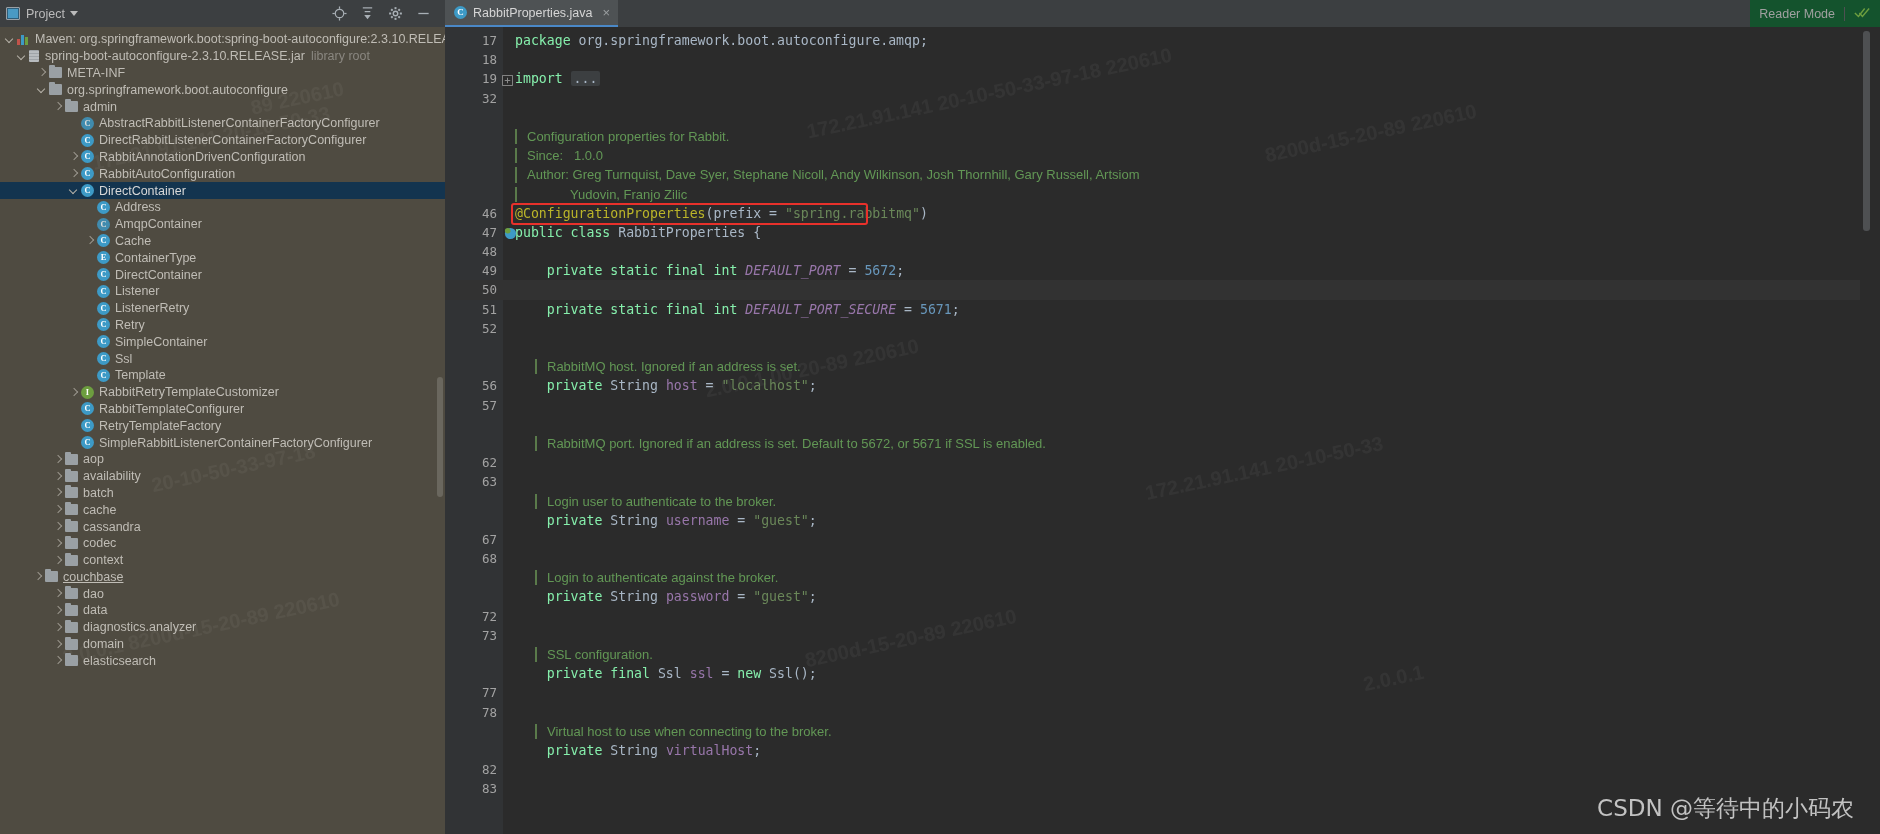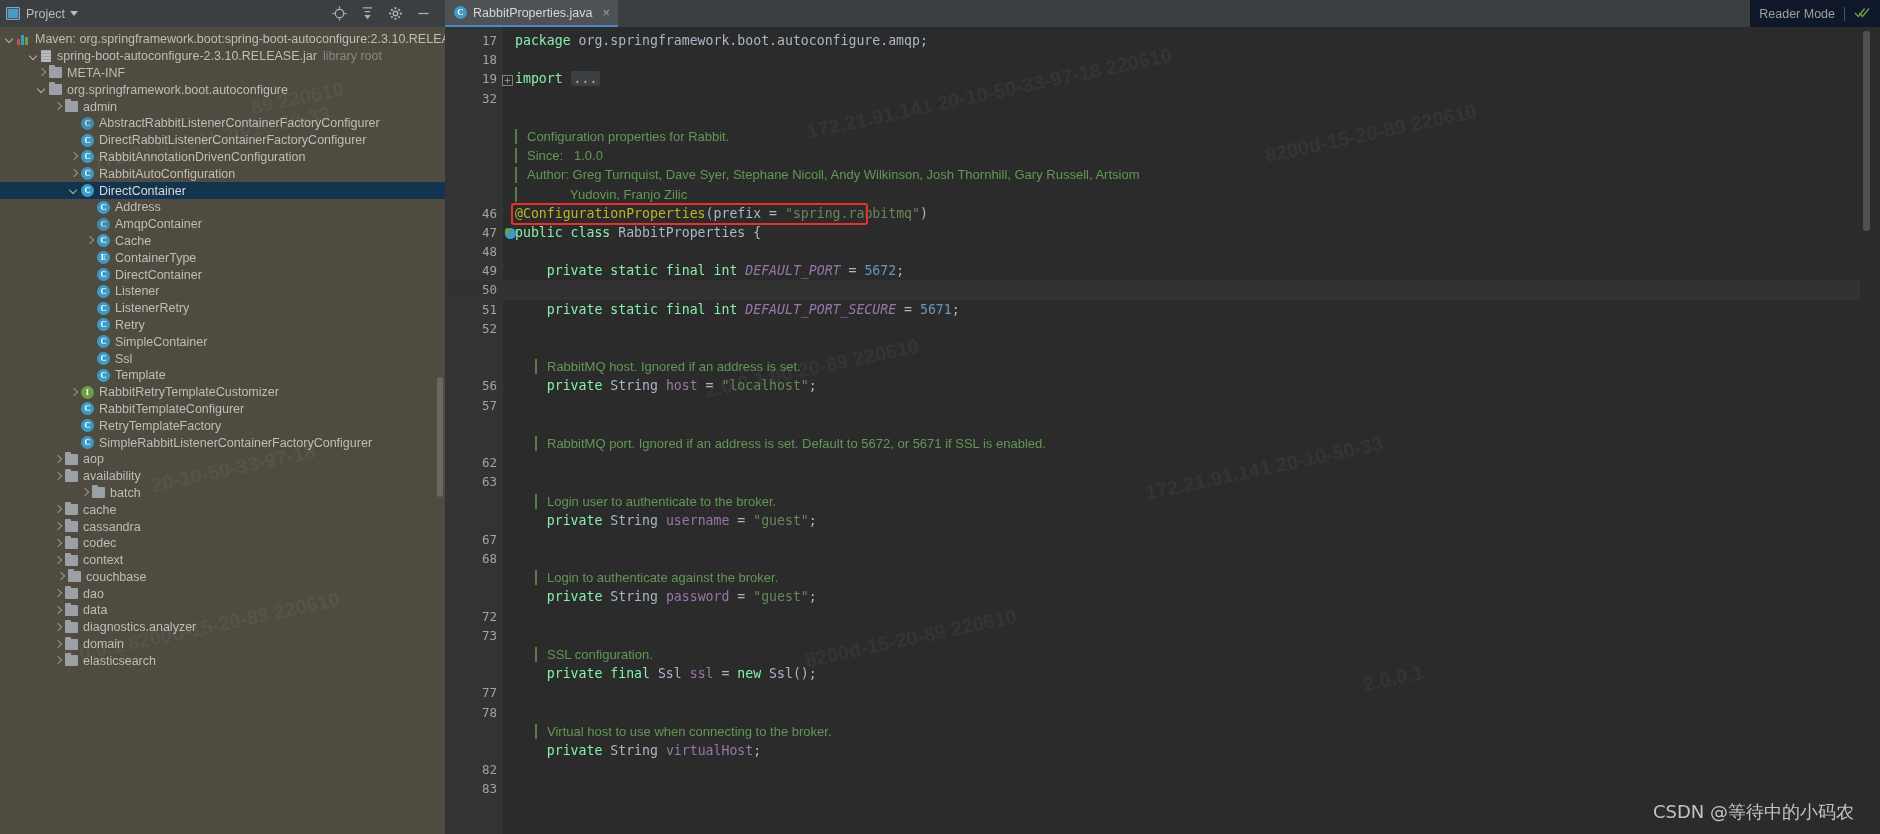--- a/index.html
+++ b/index.html
@@ -168,32 +168,32 @@
   }
   .editor-scroll {
     position: absolute; right: 0; top: 0; bottom: 0; width: 12px; background: #2b2b2b;
   }
   .ed-thumb { position: absolute; right: 2px; width: 7px; background: #4e5052; border-radius: 3px; }
 
   
   .reader-strip {
     position: absolute; right: 0; top: 0; width: 130px; height: 27px;
     display: flex; align-items: center; justify-content: flex-end; gap: 9px;
-    padding-right: 10px; background: #0f172a;
+    padding-right: 10px; background: #14532d;
     color: #a0a0a0; font-size: 12.5px;
   }
   .reader-sep { width: 1px; height: 14px; background: #4e5052; }
 
   .right-rail {
     width: 8px; min-width: 8px; background: #2b2b2b;
   }
 
   .watermark-csdn {
     position: absolute; right: 18px; bottom: 10px;
-    color: #cfcfcf; font-size: 18px; opacity: .92;
+    color: #cfcfcf; font-size: 23px; opacity: .92;
     font-family: "DejaVu Sans", sans-serif;
     pointer-events: none; white-space: nowrap;
   }
   .wm {
     position: absolute; color: #ffffff; opacity: .045;
     font-size: 20px; font-weight: bold; white-space: nowrap;
     pointer-events: none; font-family: "Liberation Sans", sans-serif;
   }
 </style>
 </head>
@@ -266,21 +266,21 @@
       <div class="scroll-thumb-tree" style="top:350px; height:120px;"></div>
     <div class="tree-row" style="padding-left: 4px;">
           <span class="arrow d"></span>
           <span class="maven-ic">
             <i></i>
             <i></i>
             <i></i>
           </span>
           <span>Maven: org.springframework.boot:spring-boot-autoconfigure:2.3.10.RELEASE</span>
         </div>
-        <div class="tree-row" style="padding-left: 28px;">
+        <div class="tree-row" style="padding-left: 16px;">
           <span class="arrow d"></span>
           <span class="jar-ic"></span>
           <span>spring-boot-autoconfigure-2.3.10.RELEASE.jar</span>
           <span class="dim" style="margin-left: 6px;">library root</span>
         </div>
         <div class="tree-row" style="padding-left: 36px;">
           <span class="arrow r"></span>
           <span class="folder-ic"></span>
           <span>META-INF</span>
         </div>
@@ -397,21 +397,21 @@
         <div class="tree-row" style="padding-left: 52px;">
           <span class="arrow r"></span>
           <span class="folder-ic"></span>
           <span>aop</span>
         </div>
         <div class="tree-row" style="padding-left: 52px;">
           <span class="arrow r"></span>
           <span class="folder-ic"></span>
           <span>availability</span>
         </div>
-        <div class="tree-row" style="padding-left: 79px;">
+        <div class="tree-row" style="padding-left: 52px;">
           <span class="arrow r"></span>
           <span class="folder-ic"></span>
           <span>batch</span>
         </div>
         <div class="tree-row" style="padding-left: 52px;">
           <span class="arrow r"></span>
           <span class="folder-ic"></span>
           <span>cache</span>
         </div>
         <div class="tree-row" style="padding-left: 52px;">
@@ -422,21 +422,21 @@
         <div class="tree-row" style="padding-left: 52px;">
           <span class="arrow r"></span>
           <span class="folder-ic"></span>
           <span>codec</span>
         </div>
         <div class="tree-row" style="padding-left: 52px;">
           <span class="arrow r"></span>
           <span class="folder-ic"></span>
           <span>context</span>
         </div>
-        <div class="tree-row" style="padding-left: 55px;">
+        <div class="tree-row" style="padding-left: 32px; text-decoration: underline;">
           <span class="arrow r"></span>
           <span class="folder-ic"></span>
           <span>couchbase</span>
         </div>
         <div class="tree-row" style="padding-left: 52px;">
           <span class="arrow r"></span>
           <span class="folder-ic"></span>
           <span>dao</span>
         </div>
         <div class="tree-row" style="padding-left: 52px;">

